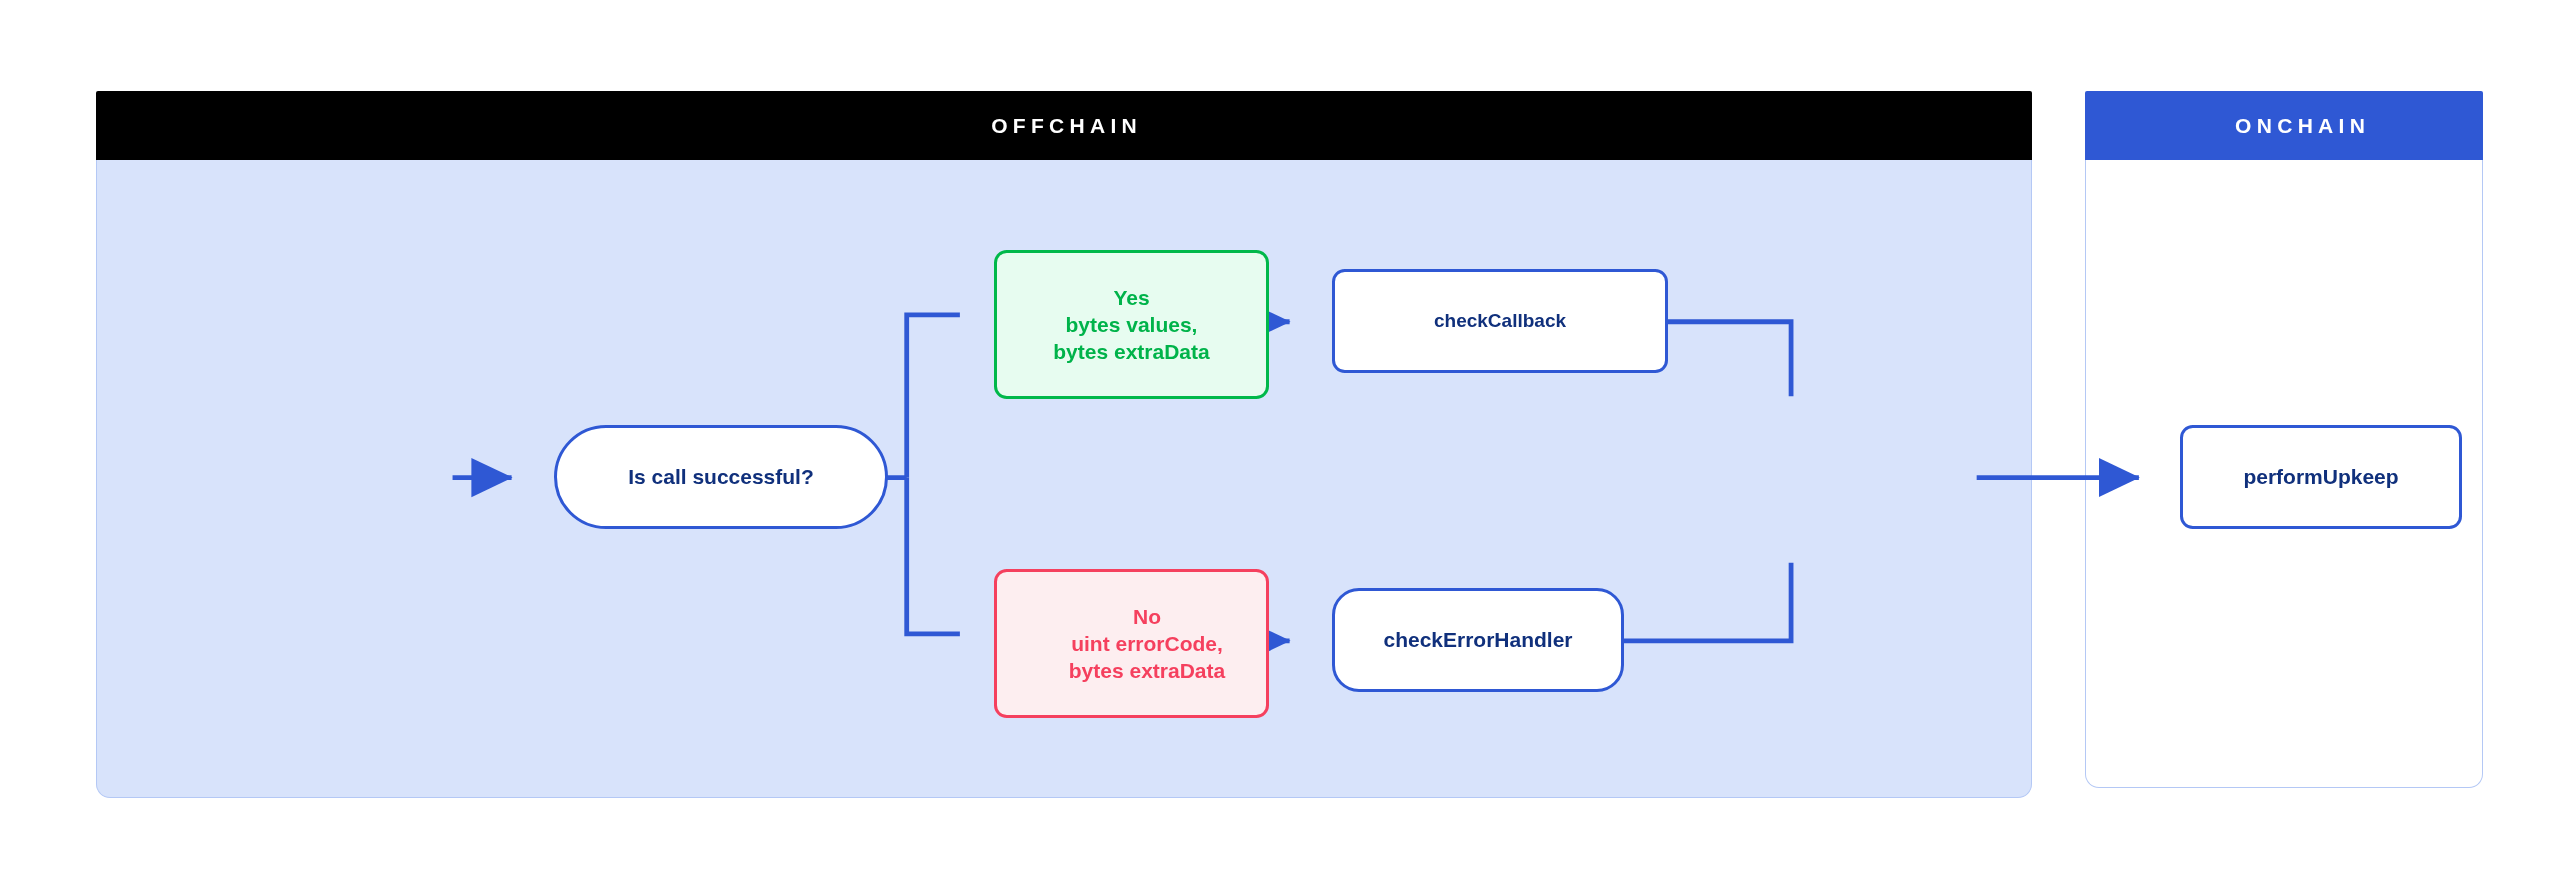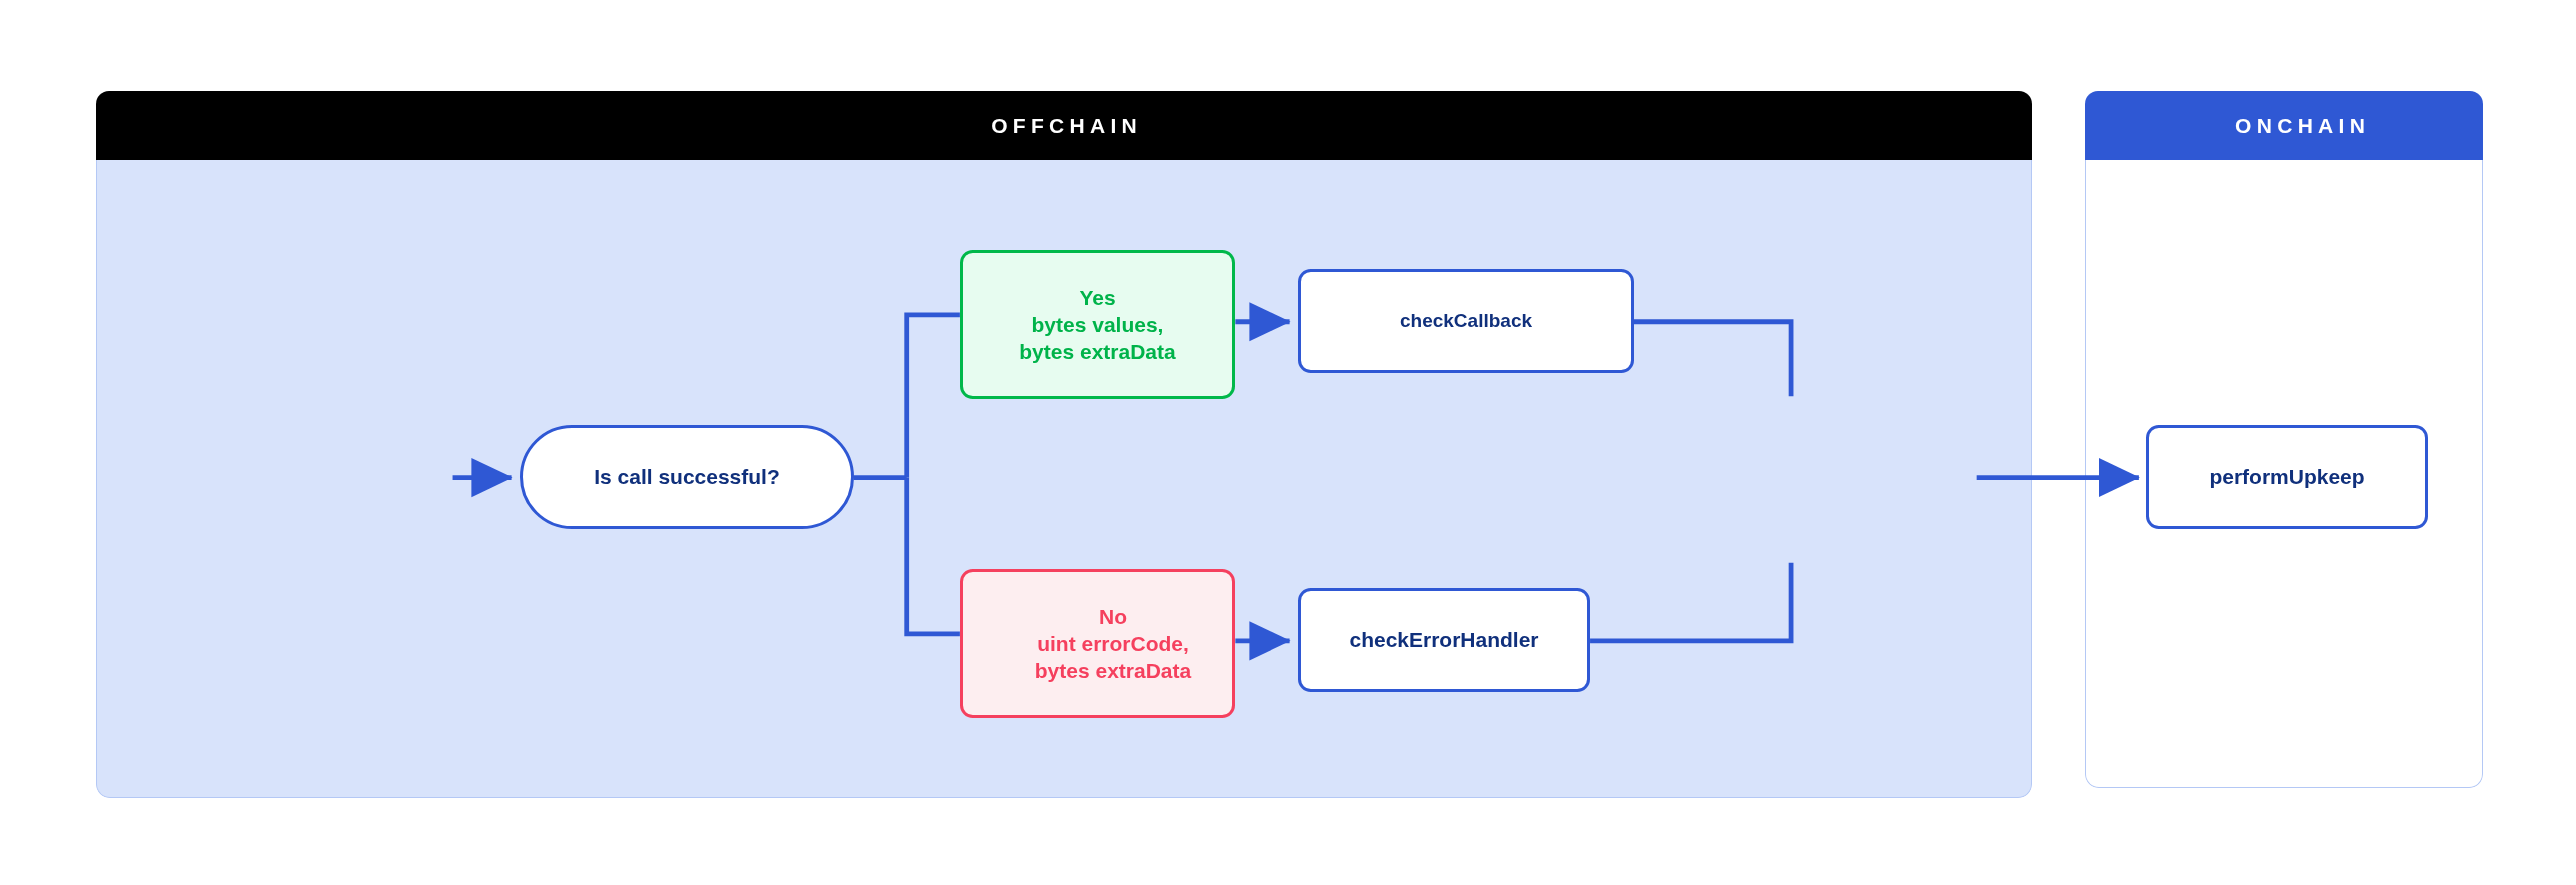--- a/index.html
+++ b/index.html
@@ -17,21 +17,21 @@
     position: relative;
     width: 2576px;
     height: 886px;
     background: #ffffff;
   }
 
   
   .panel {
     position: absolute;
     box-sizing: border-box;
-    border-radius: 13px;
+    border-radius: 2px;
     overflow: hidden;
   }
   .panel-header {
     position: absolute;
     left: 0;
     top: 0;
     width: 100%;
     display: flex;
     align-items: center;
     justify-content: center;
@@ -105,20 +105,21 @@
     position: absolute;
     box-sizing: border-box;
     display: flex;
     align-items: center;
     justify-content: center;
     text-align: center;
     font-weight: 700;
     line-height: 1.30;
     background: #ffffff;
     white-space: pre-line;
+    margin-left: 34px;
   }
   .node-blue {
     border: 3.2px solid #2f58d4;
     color: #10307c;
     border-radius: 12.8px;
   }
   .node-pill {
     border: 3.2px solid #2f58d4;
     color: #10307c;
     border-radius: 531px;
@@ -134,21 +135,21 @@
     color: #f5405e;
     background: #fdeef0;
     border-radius: 12.8px;
   }
 
   #node-revert        { left: 157px;  top: 425px;  width: 296px;  height: 104px;  font-size: 21px; }
   #node-decision      { left: 520px;  top: 425px;  width: 334px;  height: 104px;  font-size: 21px; }
   #node-yes          { left: 960px; top: 250px;  width: 275px;  height: 149px;  font-size: 21px; }
   #node-no           { left: 960px; top: 569px; width: 275px;  height: 149px;  font-size: 21px; padding-left: 31px; }
   #node-checkcallback { left: 1298px; top: 269px;  width: 336px;  height: 104px;  font-size: 19px; }
-  #node-checkerror    { left: 1298px; top: 588px; width: 292px;  height: 104px;  font-size: 21px; }
+  #node-checkerror    { left: 1298px; top: 588px; width: 292px;  height: 104px;  font-size: 21px; border-radius: 27px; }
   #node-upkeep        { left: 1615px; top: 394px;  width: 362px;  height: 170px;  font-size: 21px; }
   #node-performupkeep { left: 2146px; top: 425px;  width: 282px;  height: 104px;  font-size: 21px; }
 </style>
 </head>
 <body>
 
 <div id="stage">
 
   <div class="panel" id="panel-offchain">
     <div class="panel-body"></div>

